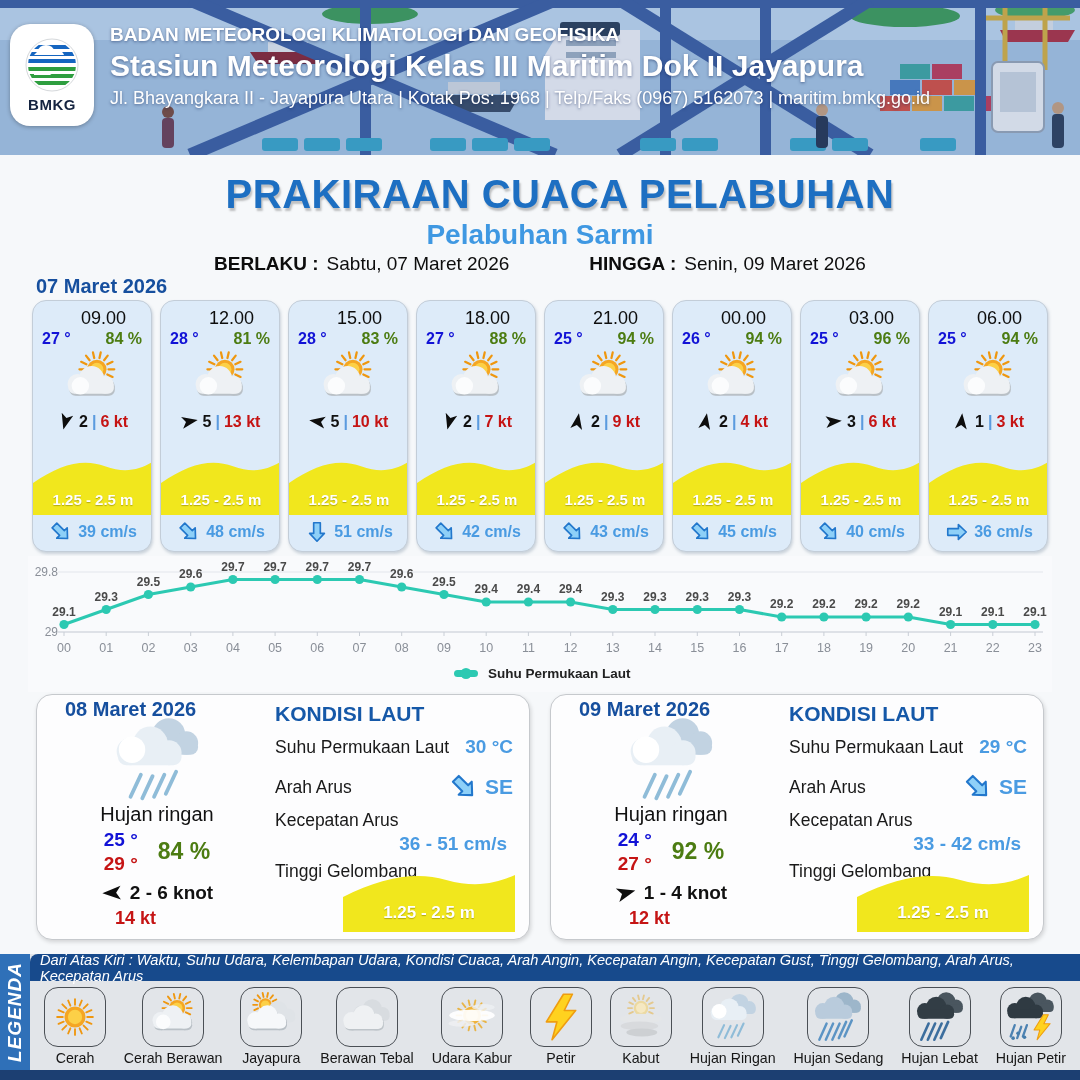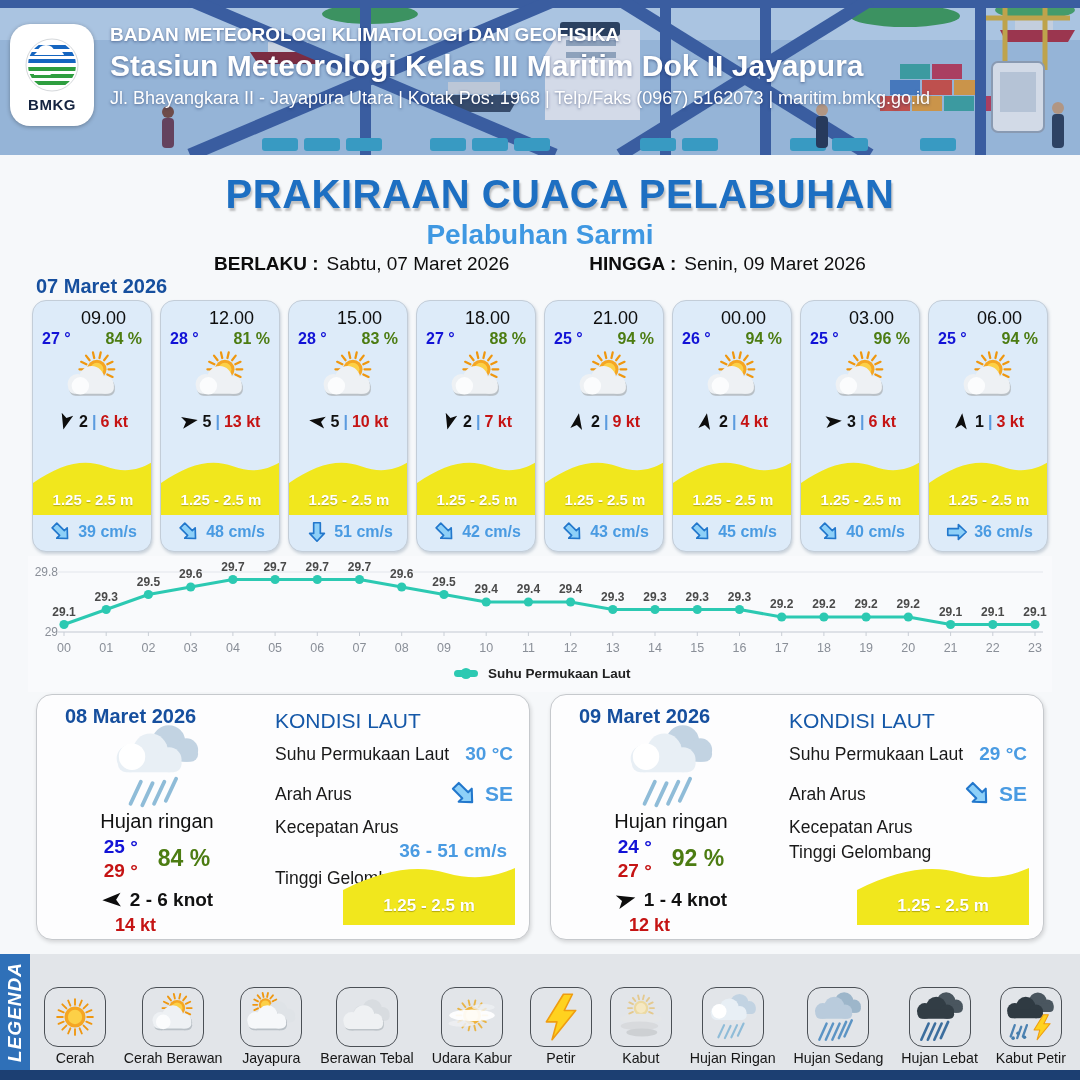--- a/index.html
+++ b/index.html
@@ -42,37 +42,37 @@
   .f-wave .wtext{position:absolute;bottom:7px;width:100%;text-align:center;font-size:15px;font-weight:bold;color:#fff;text-shadow:0 1px 1px rgba(140,130,0,.6);}
   .f-curr{position:absolute;bottom:3px;left:0;width:120px;height:32px;display:flex;align-items:center;justify-content:center;gap:5px;}
   .f-curr .curr{width:24px;height:24px;display:inline-flex;}
   .f-cs{font-size:16px;font-weight:bold;color:#4a9be2;}
 
   
   .chart{position:absolute;left:28px;top:556px;width:1024px;height:136px;}
 
   
   .daily{position:absolute;top:694px;left:0;width:1080px;height:250px;}
-  .dcard{position:absolute;top:0;width:494px;height:246px;background:#fdfdfe;border:1.6px solid #c6c9cd;border-radius:16px;box-shadow:1px 2px 4px rgba(0,0,0,.15);box-sizing:border-box;padding:10px 14px;display:flex;}
+  .dcard{position:absolute;top:0;width:494px;height:246px;background:#fdfdfe;border:1.6px solid #c6c9cd;border-radius:16px;box-shadow:1px 2px 4px rgba(0,0,0,.15);box-sizing:border-box;padding:3px 14px;display:flex;}
   .dcard.pos0{left:36px;} .dcard.pos1{left:550px;}
   .d-col1{width:212px;display:flex;flex-direction:column;align-items:center;}
   .d-date{align-self:flex-start;margin-left:14px;font-size:20px;font-weight:bold;color:#164f9e;}
   .d-icon{width:94px;height:94px;margin-top:-8px;}
   .d-icon svg{width:94px;height:94px;}
   .d-wlabel{font-size:20px;color:#111;margin-top:-4px;}
   .d-temps{display:flex;align-items:center;gap:20px;margin-top:2px;}
   .d-tstack{display:flex;flex-direction:column;line-height:1.25;}
   .d-tmin{font-size:19px;font-weight:bold;color:#1212d6;}
   .d-tmax{font-size:19px;font-weight:bold;color:#c51414;}
   .d-hum{font-size:23px;font-weight:bold;color:#4c7c12;}
   .d-wind{display:flex;align-items:center;gap:7px;font-size:19px;font-weight:bold;color:#111;margin-top:6px;}
   .d-wind .dart{width:22px;height:22px;display:inline-flex;}
   .d-gust{font-size:18px;font-weight:bold;color:#c51414;margin-top:4px;align-self:flex-start;margin-left:64px;}
   .d-col2{flex:1;padding-left:10px;position:relative;}
-  .sea-head{font-size:21px;font-weight:normal;color:#1558a8;margin:4px 0 10px 2px;}
+  .sea-head{font-size:21px;font-weight:bold;color:#1558a8;margin:4px 0 10px 2px;}
   .sea-row{display:flex;justify-content:space-between;align-items:center;font-size:17.5px;color:#191919;padding:0 2px;}
   .sea-row.r1{margin-bottom:14px;}
   .sea-row.r2{margin-bottom:8px;}
   .sea-val{font-size:19px;font-weight:bold;color:#4a9be2;}
   .sea-dir{display:flex;align-items:center;gap:6px;font-size:21px;font-weight:bold;color:#4a9be2;text-align:right;}
   .sea-dir .curr{width:30px;height:30px;display:inline-flex;}
   .sea-speed-line{text-align:right;font-size:19px;font-weight:bold;color:#4a9be2;margin:2px 8px 6px 0;}
   .sea-wave-label{font-size:17.5px;color:#191919;margin-left:2px;margin-top:4px;}
   .d-waveband{position:absolute;right:0;bottom:4px;width:172px;height:62px;}
   .d-waveband svg{position:absolute;top:0;left:0;}
@@ -941,35 +941,37 @@
                 <svg viewBox="-13 -13 26 26">
                   <path d="M0,-10 L8,-1.5 L3.6,-1.5 L3.6,10 L-3.6,10 L-3.6,-1.5 L-8,-1.5 Z" fill="#8ed0f8" stroke="#2277cc" stroke-width="1.8" stroke-linejoin="round" transform="rotate(135)"></path>
                 </svg>
               </span>
          <span>SE</span>
        </span>
      </div>
      <div class="sea-row">
        <span>Kecepatan Arus</span>
      </div>
+     <div class="sea-speed-line">33 - 42 cm/s</div>
      <div class="sea-wave-label">Tinggi Gelombang</div>
      <div class="d-waveband">
        <svg viewBox="0 0 172 62" width="172" height="62">
               <path d="M0,27 C39.56,7.4399999999999995 72.24,1.24 103.2,9.92 C134.16,18.599999999999998 154.8,12.4 172,4.96 L172,62 L0,62 Z" fill="#f1e71d"></path>
             </svg>
        <div class="wtext">1.25 - 2.5 m</div>
      </div>
    </div>
  </div>
     </div>
 
   <div class="legend">
     <div class="legend-band">
         <span>LEGENDA</span>
       </div>
+    <div class="legend-note">Dari Atas Kiri : Waktu, Suhu Udara, Kelembapan Udara, Kondisi Cuaca, Arah Angin, Kecepatan Angin, Kecepatan Gust, Tinggi Gelombang, Arah Arus, Kecepatan Arus</div>
     <div class="legend-items">
  <div class="legend-item">
    <div class="legend-tile">
             <svg viewBox="0 0 64 64">
               <line x1="47.0" y1="32.0" x2="54.0" y2="32.0" stroke="#ef970f" stroke-width="2.3" stroke-linecap="round"></line>
               <line x1="45.9" y1="37.7" x2="52.3" y2="40.4" stroke="#ef970f" stroke-width="2.3" stroke-linecap="round"></line>
               <line x1="42.6" y1="42.6" x2="47.6" y2="47.6" stroke="#ef970f" stroke-width="2.3" stroke-linecap="round"></line>
               <line x1="37.7" y1="45.9" x2="40.4" y2="52.3" stroke="#ef970f" stroke-width="2.3" stroke-linecap="round"></line>
               <line x1="32.0" y1="47.0" x2="32.0" y2="54.0" stroke="#ef970f" stroke-width="2.3" stroke-linecap="round"></line>
               <line x1="26.3" y1="45.9" x2="23.6" y2="52.3" stroke="#ef970f" stroke-width="2.3" stroke-linecap="round"></line>
@@ -1241,19 +1243,19 @@
               <line x1="20" y1="44" x2="15" y2="58" stroke="#4c82b2" stroke-width="2.8" stroke-linecap="round"></line>
               <line x1="27" y1="42" x2="22" y2="56" stroke="#4c82b2" stroke-width="2.8" stroke-linecap="round"></line>
               <circle cx="16" cy="52" r="2.2" fill="#447cab"></circle>
               <circle cx="24" cy="57" r="2.2" fill="#447cab"></circle>
               <circle cx="10" cy="58" r="2.2" fill="#447cab"></circle>
               <g transform="translate(28 27) scale(0.55)">
                 <path d="M35,4 L14,38 L27,38 L21,60 L50,24 L36,24 L46,4 Z" fill="#ffd21f" stroke="#ef9d10" stroke-width="2.4" stroke-linejoin="round"></path>
               </g>
             </svg>
           </div>
-   <div class="legend-label">Kabut Petir</div>
+   <div class="legend-label">Hujan Petir</div>
  </div>
       </div>
   </div>
 
   <div class="bottom-bar"></div>
 </div>
 
 </body></html>

